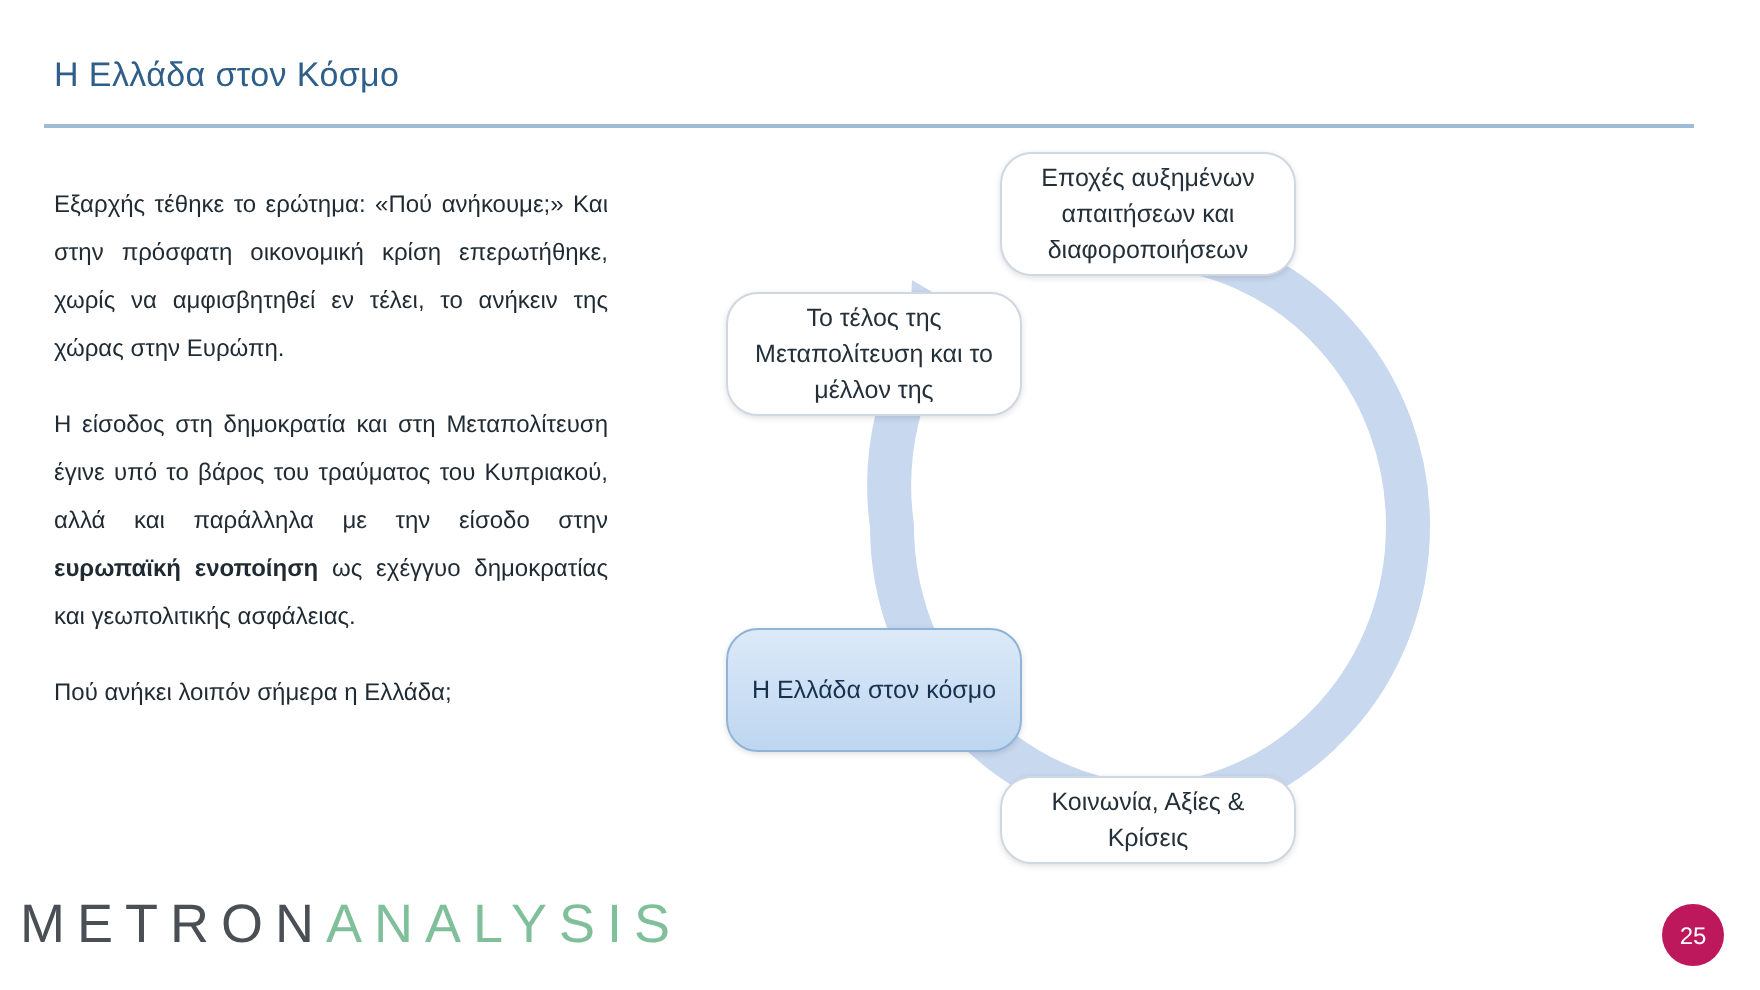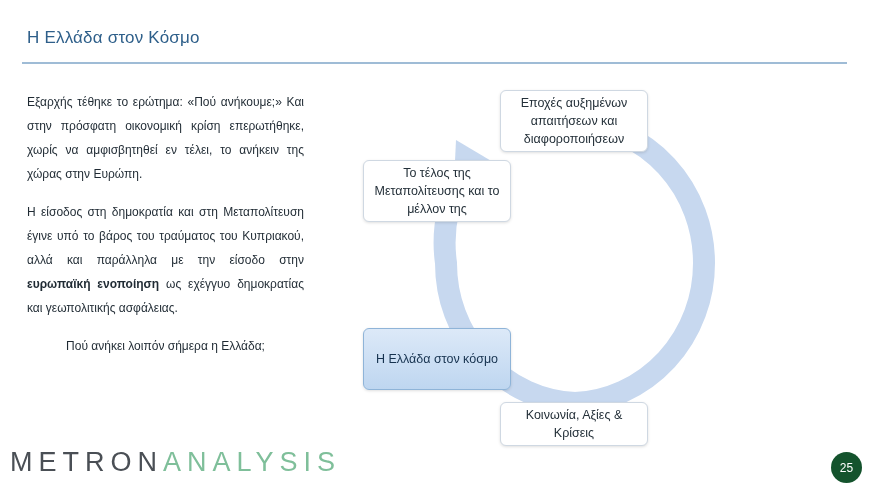--- a/index.html
+++ b/index.html
@@ -49,21 +49,21 @@
     font-size: 12px;
     color: #1f2a33;
     line-height: 24px;
   }
   .para {
     text-align: justify;
     margin: 0 0 14px 0;
   }
   .para.last {
     margin-bottom: 0;
-    text-align: center;
+    text-align: left;
   }
   .bold {
     font-weight: bold;
   }
 
   
   .diagram {
     position: absolute;
     left: 330px;
     top: 66px;
@@ -73,32 +73,31 @@
   .ring-svg {
     position: absolute;
     left: 0;
     top: 0;
   }
 
   .node {
     position: absolute;
     box-sizing: border-box;
     border: 1px solid #cfd8e2;
-    border-radius: 6px;
+    border-radius: 16px;
     background: #ffffff;
     box-shadow: 0 1px 3px rgba(0,0,0,0.13);
     display: flex;
     align-items: center;
     justify-content: center;
     text-align: center;
     font-size: 12.5px;
     color: #243039;
     line-height: 18px;
     padding: 6px 8px;
-    margin-top: 14px;
   }
   .node.highlight {
     background: linear-gradient(to bottom, #dce9f8 0%, #bed6f0 100%);
     border-color: #8fb4d8;
     color: #16324f;
   }
 
   
   #node-top      { left: 170px; top: 10px;  width: 148px; height: 62px; }
   #node-right-up { left: 315px; top: 80px;  width: 148px; height: 62px; }
@@ -122,21 +121,21 @@
   .logo .analysis { color: #7fbf9a; }
 
   
   .page-badge {
     position: absolute;
     right: 18px;
     bottom: 12px;
     width: 31px;
     height: 31px;
     border-radius: 50%;
-    background: #14532d;
+    background: #be185d;
     color: #ffffff;
     font-size: 12px;
     display: flex;
     align-items: center;
     justify-content: center;
   }
 </style>
 </head>
 <body>
 
@@ -173,21 +172,21 @@
 
     <div class="node" id="node-bottom">
       <span>Κοινωνία, Αξίες &amp; Κρίσεις</span>
     </div>
 
     <div class="node highlight" id="node-left-dn">
       <span>Η Ελλάδα στον κόσμο</span>
     </div>
 
     <div class="node" id="node-left-up">
-      <span>Το τέλος της Μεταπολίτευσης και το μέλλον της</span>
+      <span>Το τέλος της Μεταπολίτευση και το μέλλον της</span>
     </div>
 
   </div>
 
   <div class="logo">
     <span class="metron">METRON</span><span class="analysis">ANALYSIS</span>
   </div>
 
   <div class="page-badge">25</div>
 

